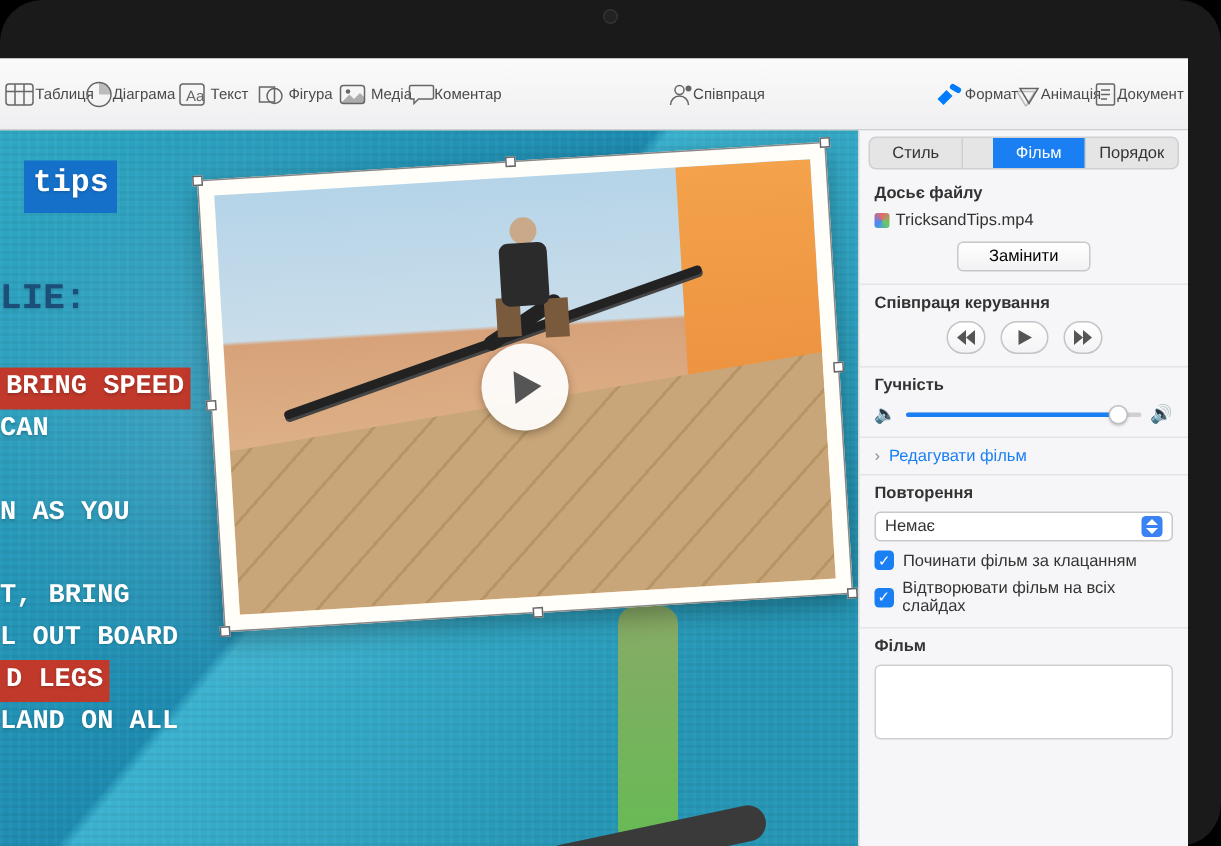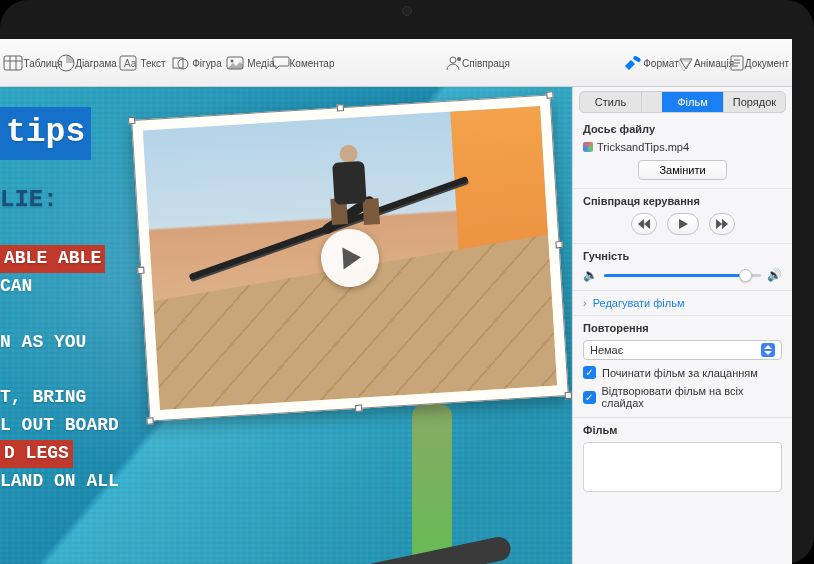--- a/index.html
+++ b/index.html
@@ -37,21 +37,21 @@
   }
   .slide-bg::after{
     content:""; position:absolute; inset:0;
     background:
       repeating-linear-gradient(0deg, rgba(0,0,0,.04) 0 2px, transparent 2px 5px),
       repeating-linear-gradient(90deg, rgba(255,255,255,.03) 0 2px, transparent 2px 6px);
   }
   .txt { position:absolute; font-family: "Courier New", monospace; font-weight: bold; color:#fff; text-shadow:0 1px 2px rgba(0,0,0,.2); line-height:1.55; font-size:18px; }
   .txt .hl-blue { background:#1570c9; color:#fff; padding:0 6px 2px; display:inline-block; }
   .txt .hl-red { background:#c0392b; color:#fff; padding:0 4px; display:inline-block; }
-  .title1 { top:20px; left:0; font-size:33px; }
+  .title1 { top:20px; left:16px; font-size:21px; }
   .body1 { top:158px; left:0; }
   .subtitle { top:94px; left:0; color:#1b4e79; font-size:24px; }
   
   .video {
     position:absolute; top:20px; left:140px; width:420px; height:302px;
     transform: rotate(-3.5deg);
     background:#fffef8; border:1px solid #888; box-shadow:0 6px 16px rgba(0,0,0,.3);
     padding:10px;
   }
   .video-inner {
@@ -241,21 +241,21 @@
 
     <div class="content">
       <div class="canvas">
         <div class="slide-bg"></div>
 
         <div class="txt title1">
           <span class="hl-blue">tips</span>
         </div>
         <div class="txt subtitle">LIE:</div>
         <div class="txt body1" id="bodylines">
-            <div><span class="hl-red">ABLE ABLE</span></div>
+            <div><span class="hl-red">BRING SPEED</span></div>
             <div> CAN</div>
             <div>&nbsp;</div>
             <div>N AS YOU</div>
             <div>&nbsp;</div>
             <div>T, BRING</div>
             <div>L OUT BOARD</div>
             <div><span class="hl-red">D LEGS</span></div>
             <div>LAND ON ALL</div>
           </div>
 

